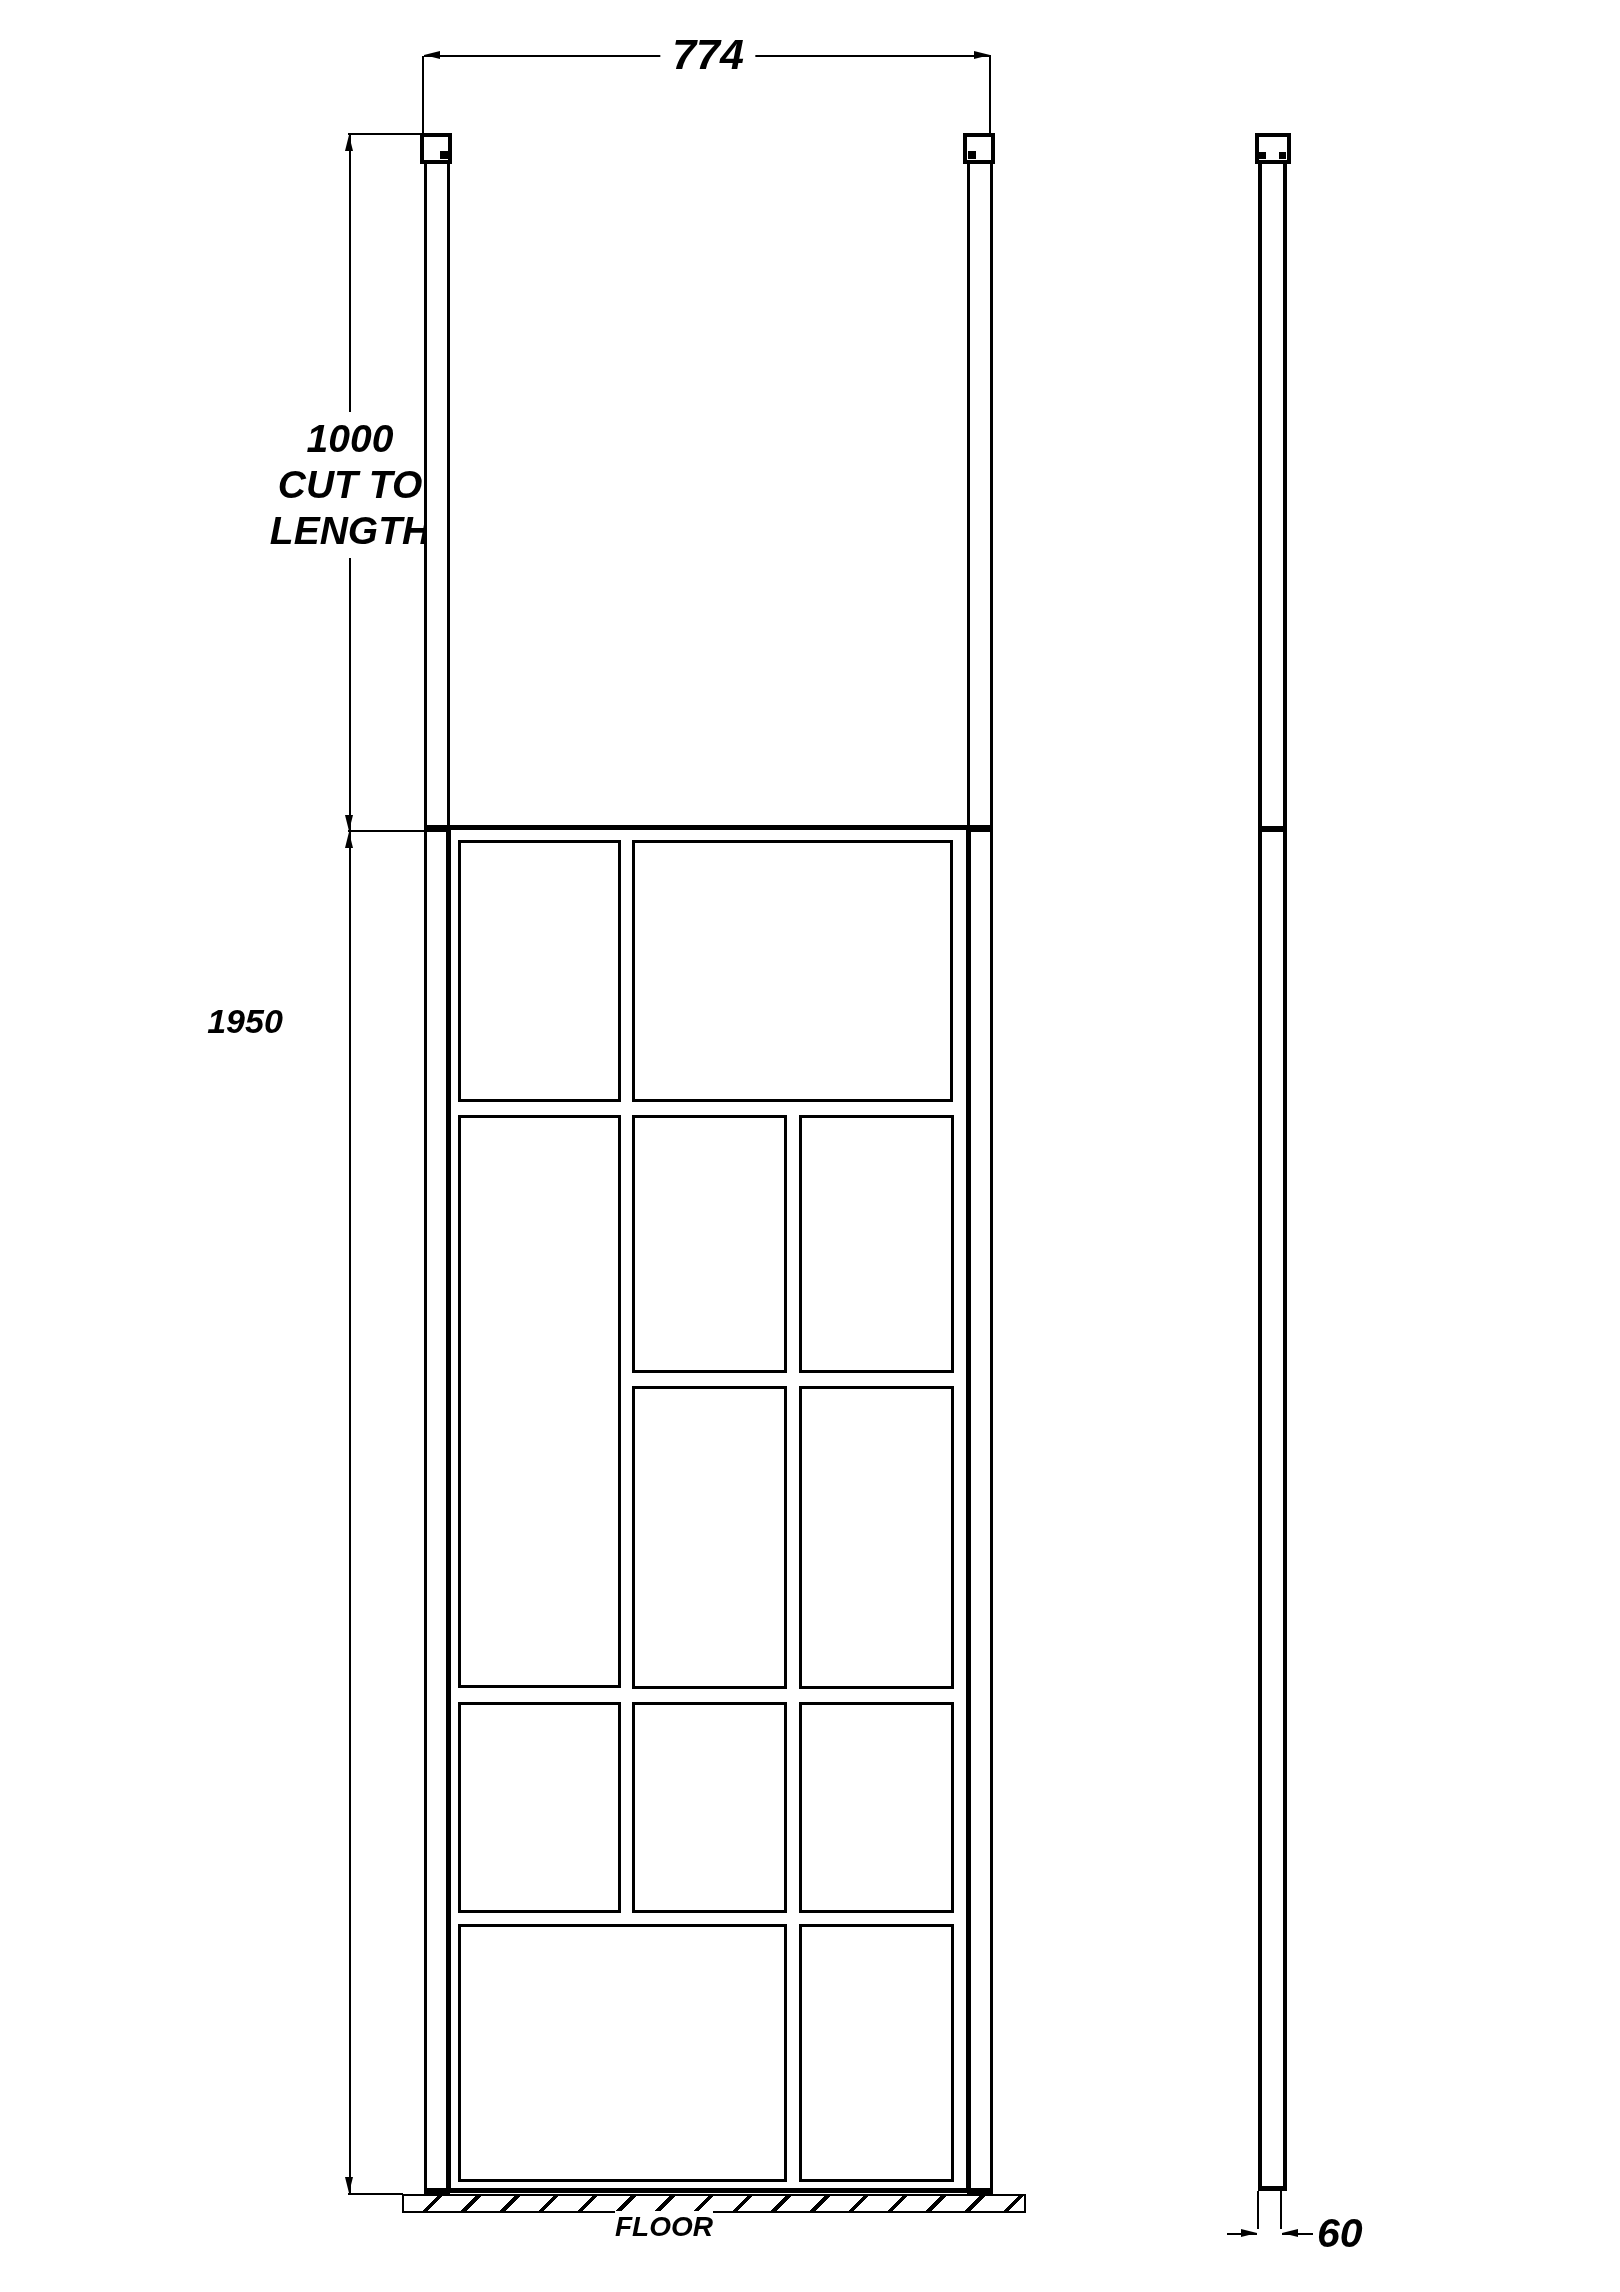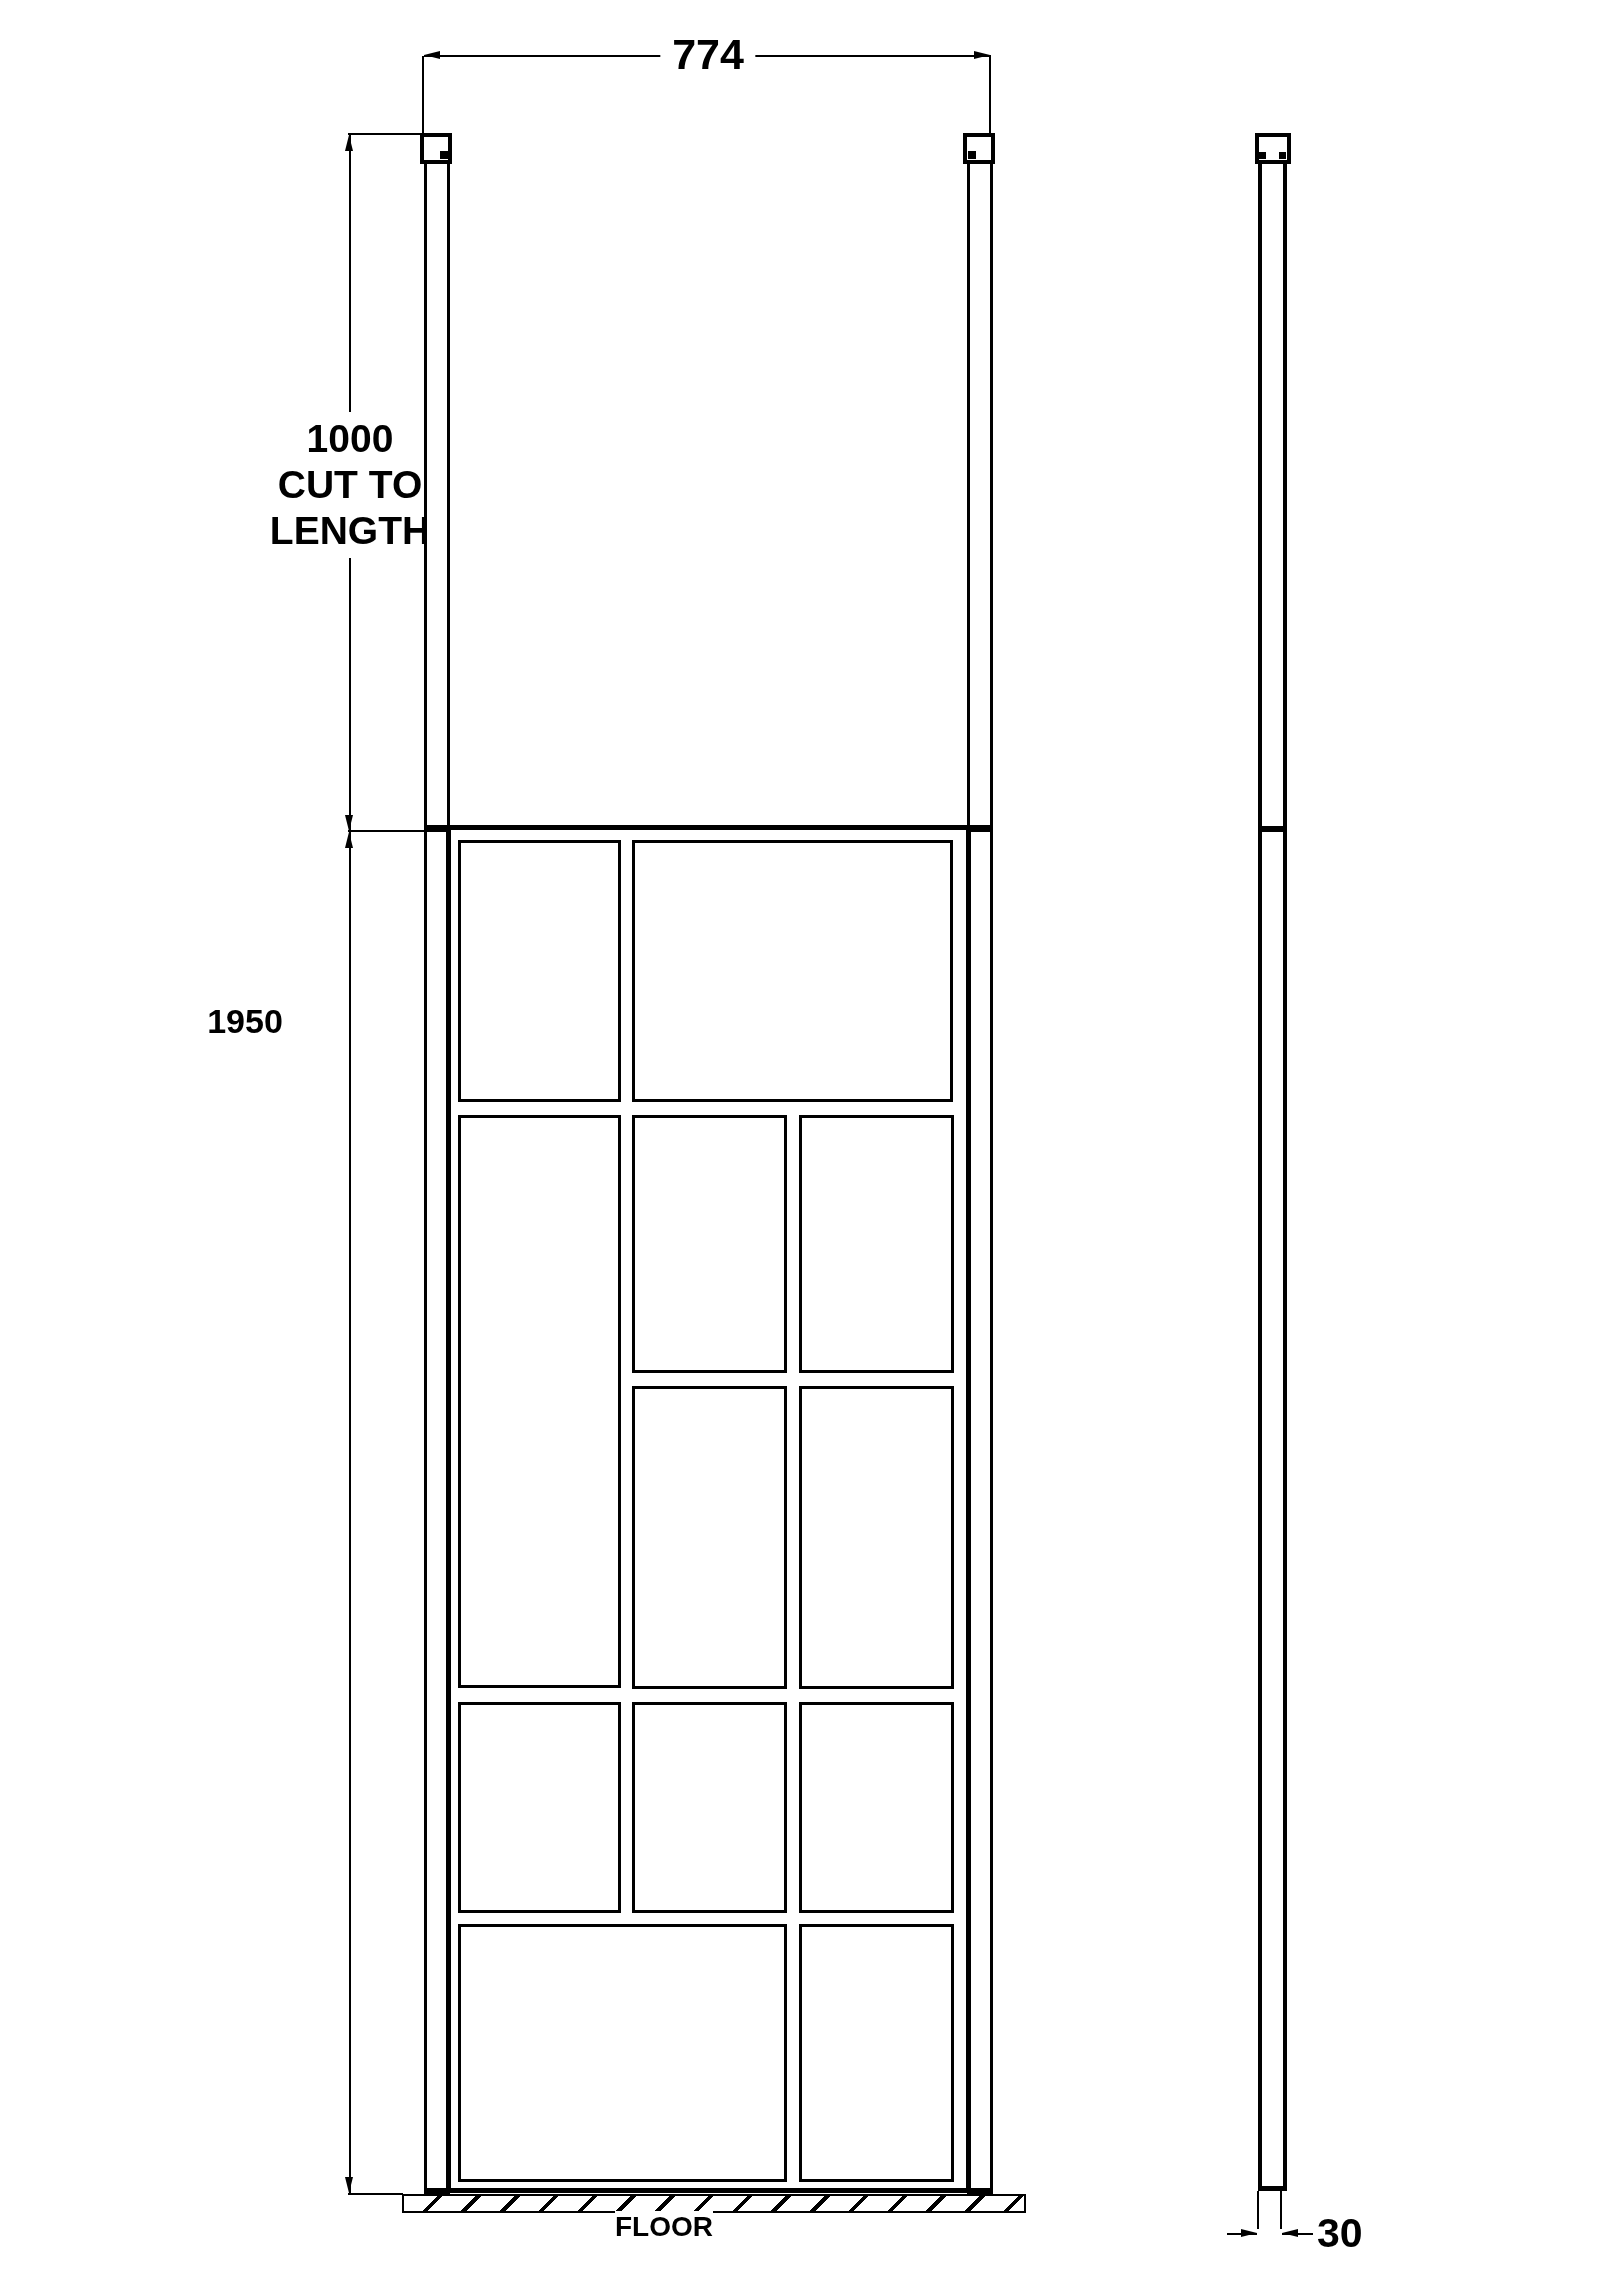--- a/index.html
+++ b/index.html
@@ -1,17 +1,17 @@
 <!DOCTYPE html>
 <html><head>
 <meta charset="utf-8">
 <style>
   html,body{margin:0;padding:0;background:#fff;}
   .canvas{position:relative;width:1620px;height:2293px;background:#ffffff;
-          font-family:"Liberation Sans",sans-serif;color:#000;overflow:hidden;}
+          font-family:"Liberation Sans",sans-serif;color:#000;overflow:hidden;font-style:italic;}
   .ln{position:absolute;background:#000;}
   .cell{position:absolute;background:#fff;border:3.9px solid #000;box-sizing:border-box;}
   .frame{position:absolute;background:#fff;border:5.9px solid #000;box-sizing:border-box;}
   .cap{position:absolute;background:#fff;border:4.9px solid #000;box-sizing:border-box;}
   .postbody{position:absolute;background:#fff;border-left:3.9px solid #000;border-right:3.9px solid #000;box-sizing:border-box;}
   .sidebody{position:absolute;background:#fff;border-left:4.9px solid #000;border-right:4.9px solid #000;box-sizing:border-box;}
   .dot{position:absolute;background:#000;}
   .dimtext{position:absolute;font-weight:bold;background:#fff;white-space:nowrap;}
   .ar{position:absolute;width:0;height:0;}
   .ar-l{border-top:4.9px solid transparent;border-bottom:4.9px solid transparent;border-right:16.7px solid #000;}
@@ -91,17 +91,17 @@
     <div class="dot" style="left:1279px;top:152px;width:6.9px;height:6.9px;"></div>
     <div class="ln" style="left:1258px;top:826px;width:29px;height:5.9px;"></div>
     <div class="ln" style="left:1258px;top:2186px;width:29px;height:4.9px;"></div>
 
     <div class="ln" style="left:1257px;top:2191px;width:2px;height:38px;"></div>
     <div class="ln" style="left:1280px;top:2191px;width:2px;height:38px;"></div>
     <div class="ln" style="left:1227px;top:2233px;width:30px;height:2px;"></div>
     <div class="ln" style="left:1282px;top:2233px;width:31px;height:2px;"></div>
     <div class="ar ar-r" style="left:1241px;top:2229px;"></div>
     <div class="ar ar-l" style="left:1282px;top:2229px;"></div>
-    <div class="dimtext" style="left:1317px;top:2212px;font-size:41px;line-height:43px;">30</div>
+    <div class="dimtext" style="left:1317px;top:2212px;font-size:41px;line-height:43px;">60</div>
   </div>
 
 </div>
 
 
 </body></html>

